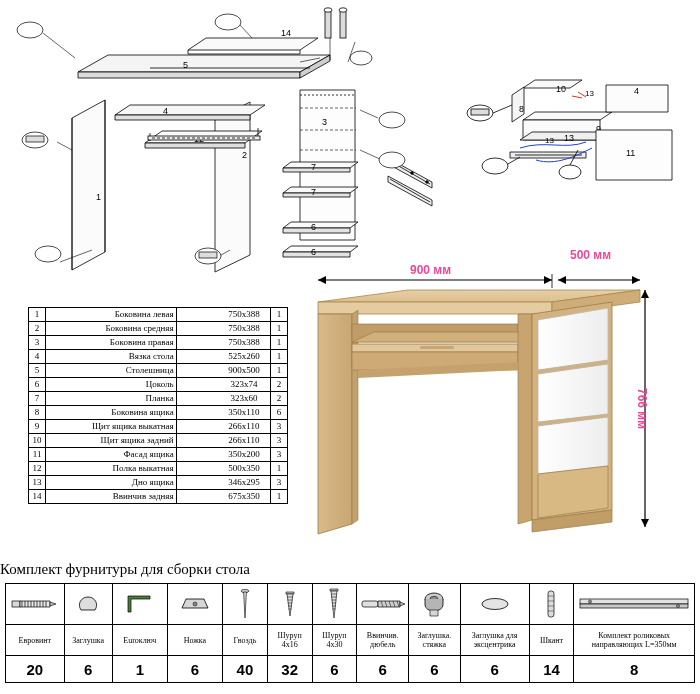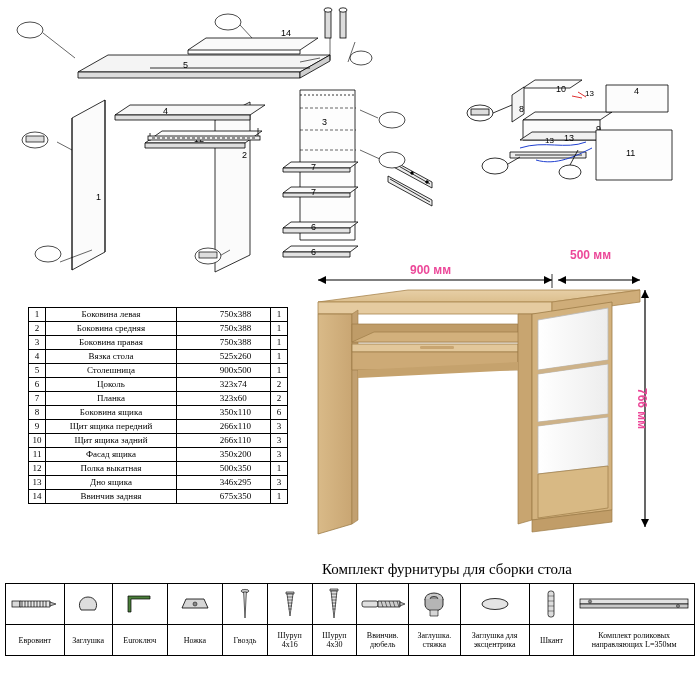--- a/index.html
+++ b/index.html
@@ -25,22 +25,22 @@
     font-family:"Liberation Serif", serif;
   }
   #parts-table td{
     border:1px solid #000;
     padding:0 2px;
     height:13px;
     line-height:13px;
     white-space:nowrap;
   }
   #parts-table td.num{width:14px;text-align:center;}
-  #parts-table td.name{width:150px;text-align:center;}
-  #parts-table td.dim{width:58px;padding-left:43px;}
+  #parts-table td.name{width:150px;text-align:right;}
+  #parts-table td.dim{width:58px;text-align:center;padding-left:43px;}
   #parts-table td.qty{width:16px;text-align:center;}
 
   
   #desk{left:300px;top:272px;width:390px;height:282px;}
 
   .dimlabel{
     position:absolute;
     font-family:"Liberation Sans", sans-serif;
     font-weight:bold;
     font-size:12px;
@@ -50,21 +50,21 @@
   #lbl-500{left:570px;top:248px;}
   #lbl-766{
     left:635px;top:388px;
     writing-mode:vertical-rl;
     text-orientation:mixed;
   }
 
   
   #hw-title{
     position:absolute;left:0;top:561px;width:572px;
-    text-align:right;
+    text-align:left;
     font-family:"Liberation Serif", serif;
     font-size:15px;
   }
   #hardware{
     position:absolute;left:5px;top:583px;width:690px;
     border-collapse:collapse;
     table-layout:fixed;
   }
   #hardware td{
     border:1px solid #000;
@@ -307,21 +307,21 @@
         <td class="qty">2</td>
       </tr>
     <tr>
         <td class="num">8</td>
         <td class="name">Боковина ящика</td>
         <td class="dim">350x110</td>
         <td class="qty">6</td>
       </tr>
     <tr>
         <td class="num">9</td>
-        <td class="name">Щит ящика передний</td>
+        <td class="name">Щит ящика выкатная</td>
         <td class="dim">266x110</td>
         <td class="qty">3</td>
       </tr>
     <tr>
         <td class="num">10</td>
         <td class="name">Щит ящика задний</td>
         <td class="dim">266x110</td>
         <td class="qty">3</td>
       </tr>
     <tr>
@@ -542,14 +542,28 @@
     <td>Ножка</td>
     <td>Гвоздь</td>
     <td>Шуруп 4x16</td>
     <td>Шуруп 4x30</td>
     <td>Ввинчив. дюбель</td>
     <td>Заглушка. стяжка</td>
     <td>Заглушка для эксцентрика</td>
     <td>Шкант</td>
     <td>Комплект роликовых направляющих L=350мм</td>
   </tr>
+  <tr class="counts">
+    <td>20</td>
+    <td>6</td>
+    <td>1</td>
+    <td>6</td>
+    <td>40</td>
+    <td>32</td>
+    <td>6</td>
+    <td>6</td>
+    <td>6</td>
+    <td>6</td>
+    <td>14</td>
+    <td>8</td>
+  </tr>
   </tbody>
 </table>
 
 </body></html>

